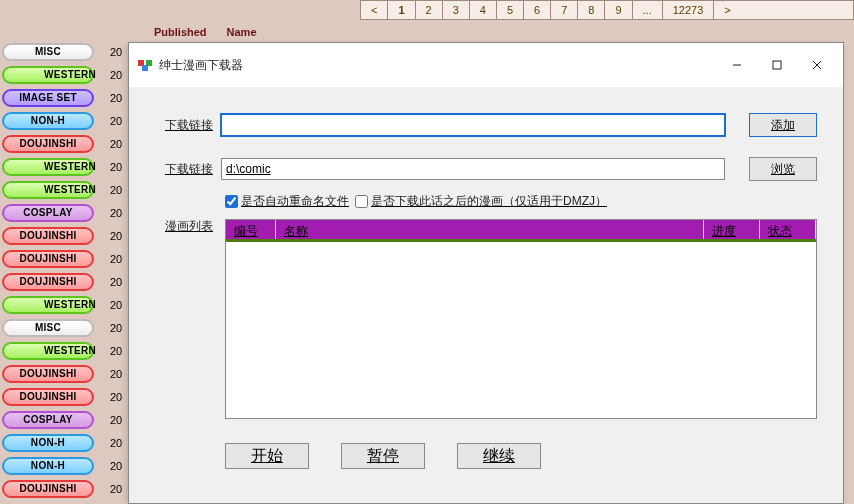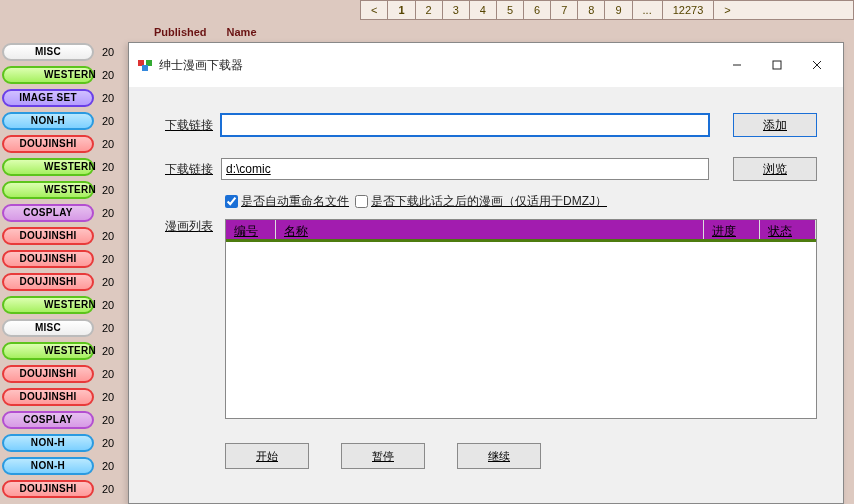--- a/index.html
+++ b/index.html
@@ -19,50 +19,50 @@
   
   .sidebar { position: absolute; top: 40px; left: 2px; width: 150px; }
   .row { display: flex; align-items: center; height: 23px; }
   .pill { width: 92px; height: 18px; border-radius: 10px; display:flex; align-items:center; justify-content:center; font-family: "Trebuchet MS", sans-serif; font-size: 10px; font-weight: bold; color: #000; letter-spacing: 0.3px; }
   .p-misc { background: linear-gradient(#fff,#eee); border:2px solid #bbb; }
   .p-western { background: linear-gradient(#dcffb0,#a6f060); border:2px solid #5cc41c;padding-left:44px; }
   .p-imageset { background: linear-gradient(#d0bfff,#b49cff); border:2px solid #6a40e8; }
   .p-nonh { background: linear-gradient(#b8e8ff,#7dd0ff); border:2px solid #2a9ae0; }
   .p-doujin { background: linear-gradient(#ffc2c2,#ff9a9a); border:2px solid #e83a3a; }
   .p-cosplay { background: linear-gradient(#e6c0f0,#d79ae6); border:2px solid #b34fd0; }
-  .year { margin-left: 8px; color: #000; font-size: 11px; }
+  .year { margin-left: 16px; color: #000; font-size: 11px; }
 
   
   .dialog { position: absolute; top: 42px; left: 128px; width: 716px; height: 462px; background: #f0f0f0; border: 1px solid #888; box-shadow: -2px 2px 6px rgba(0,0,0,0.15); }
   .titlebar { height: 44px; background: #fff; display: flex; align-items: center; padding: 0 6px 0 8px; }
   .tico { width: 16px; height: 16px; margin-right: 6px; display:inline-block; }
   .tico svg { width:16px; height:16px; }
   .title { font-size: 12px; color: #222; flex: 1; }
   .winbtn { width: 40px; height: 28px; display:flex; align-items:center; justify-content:center; font-family: "Segoe UI Symbol", sans-serif; font-size: 11px; color:#222; }
   .winbtn svg { width:10px; height:10px; }
 
   .content { padding: 26px 26px 0 36px; text-decoration: underline; }
   .field-row { display: flex; align-items: center; margin-bottom: 20px; }
   .flabel { width: 56px; font-size: 12px; color: #222; }
   .finput { flex: 1; height: 22px; border: 1px solid #888; padding: 2px 4px; font-size: 12px; font-family: inherit; background:#fff; }
   .finput.focus { border-color: #1a6fd6; box-shadow: 0 0 0 1px #1a6fd6; }
-  .rbtn { width: 84px; height: 24px; margin-left: 24px; background: #e6e6e6; border: 1px solid #8a8a8a; font-size: 12px; cursor:pointer; }
+  .rbtn { width: 68px; height: 24px; margin-left: 24px; background: #e6e6e6; border: 1px solid #8a8a8a; font-size: 12px; cursor:pointer; }
   .rbtn.primary { border-color: #1a6fd6; }
 
   .chk-row { margin-left: 60px; margin-top: -8px; margin-bottom: 8px; font-size:12px; color:#222; display:flex; gap:6px; align-items:center; }
   .chk-row label { display:flex; align-items:center; gap:3px; cursor:pointer; }
   .chk-row input { accent-color: #1a6fd6; width:13px; height:13px; }
 
   .list-label { font-size:12px; color:#222; margin-top:4px; }
   .table-wrap { margin-left:60px; margin-top:-16px; border:1px solid #888; background:#fff; height:200px; }
   .thead { display:flex; height:22px; background:#a21caf; border-bottom:3px solid #4d7c0f; font-size:12px; }
   .th { padding:3px 8px; border-right:1px solid #ddd; }
 
   .btn-row { margin-left: 60px; margin-top: 24px; display: flex; gap: 32px; }
-  .abtn { width: 84px; height: 26px; background: #e6e6e6; border:1px solid #8a8a8a; font-size:11px; cursor:pointer; }
+  .abtn { width: 84px; height: 26px; background: #e6e6e6; border:1px solid #8a8a8a; font-size:16px; cursor:pointer; }
 </style>
 </head>
 <body>
 
 <div class="pagination">
   <span class="page-cell">&lt;</span>
 <span class="page-cell current">1</span>
     <span class="page-cell">2</span>
     <span class="page-cell">3</span>
     <span class="page-cell">4</span>

